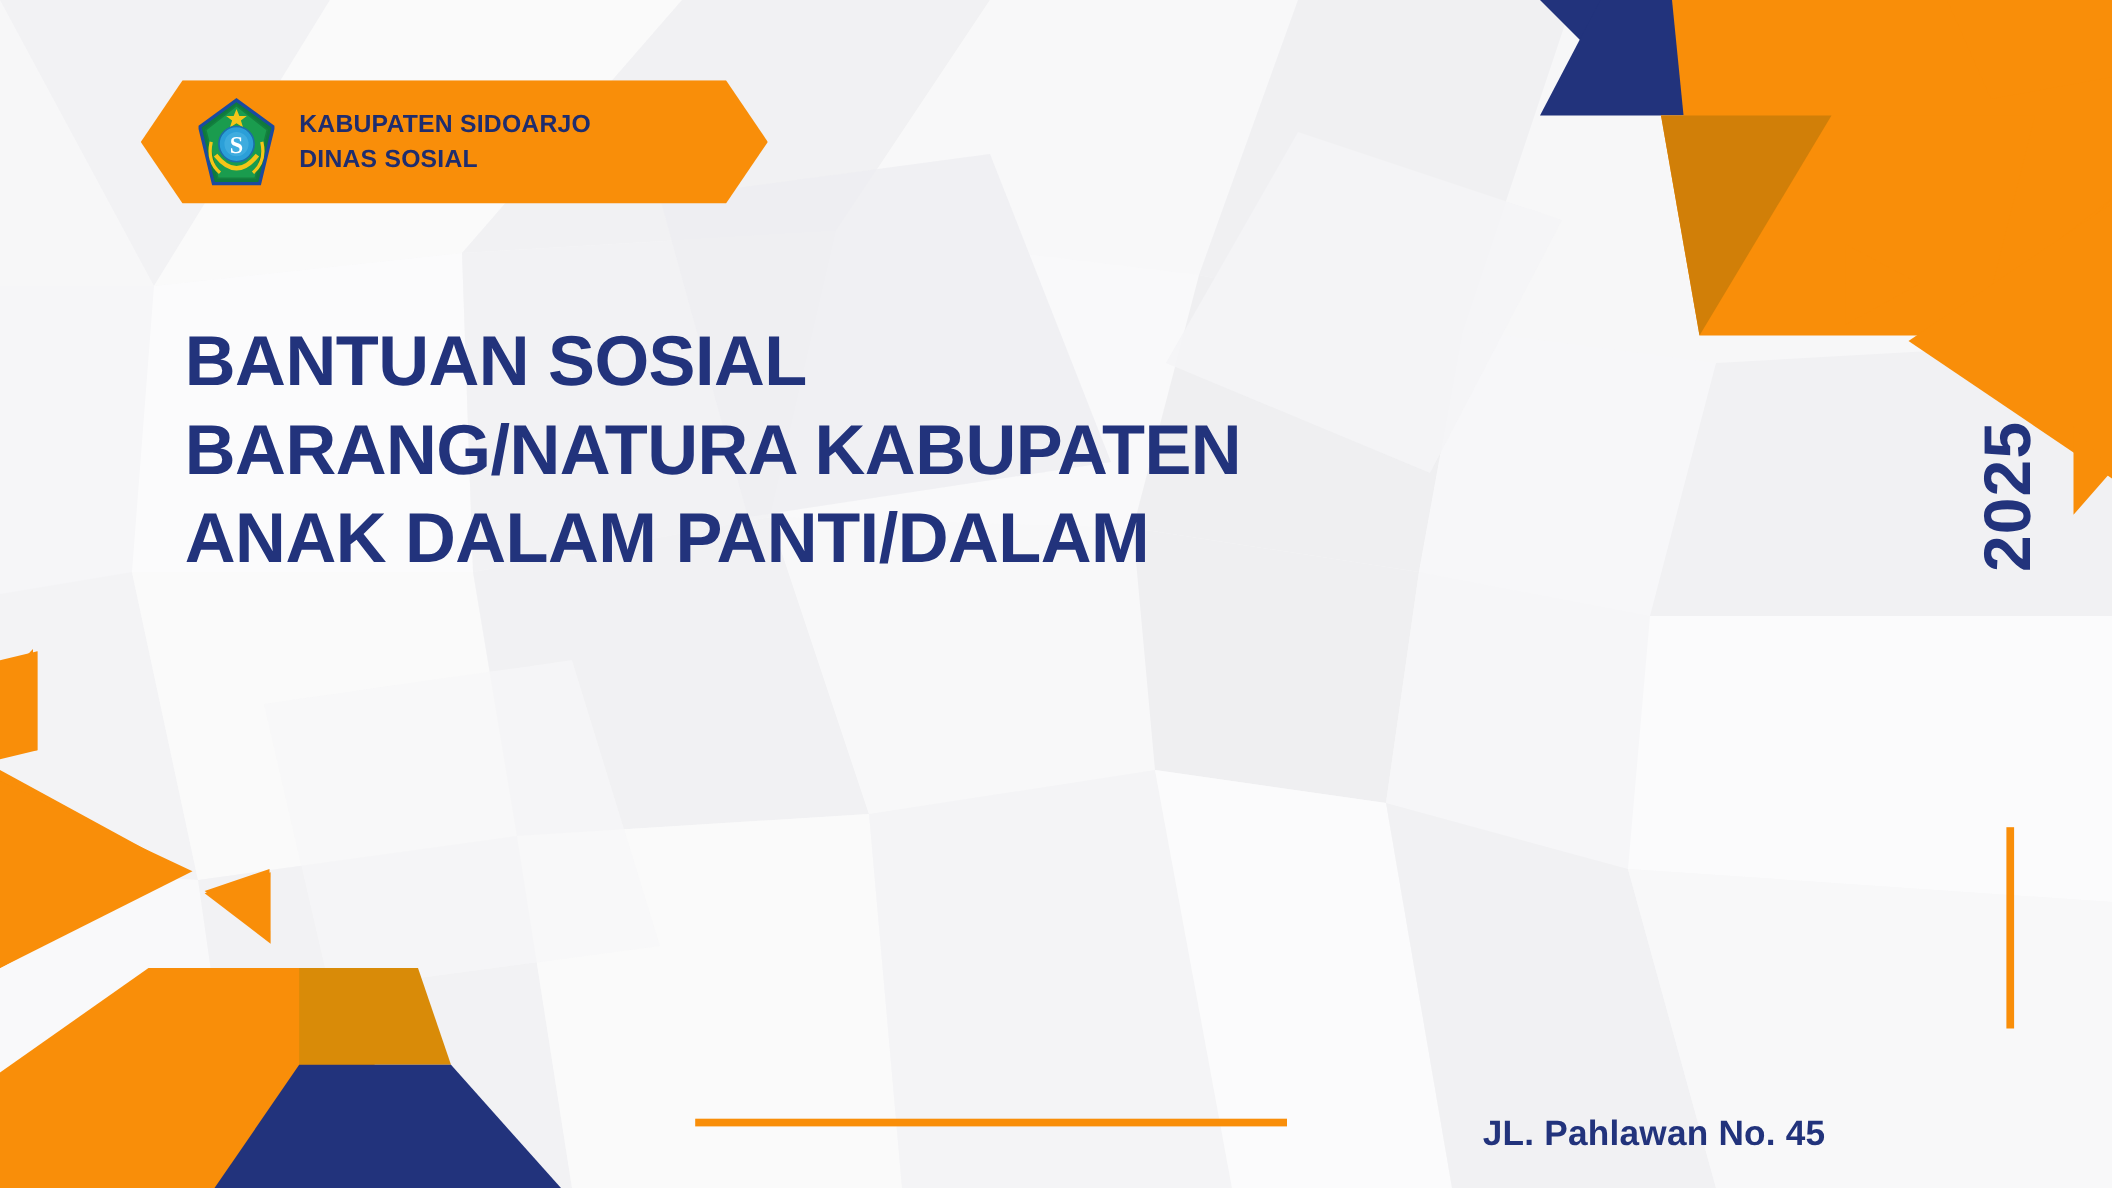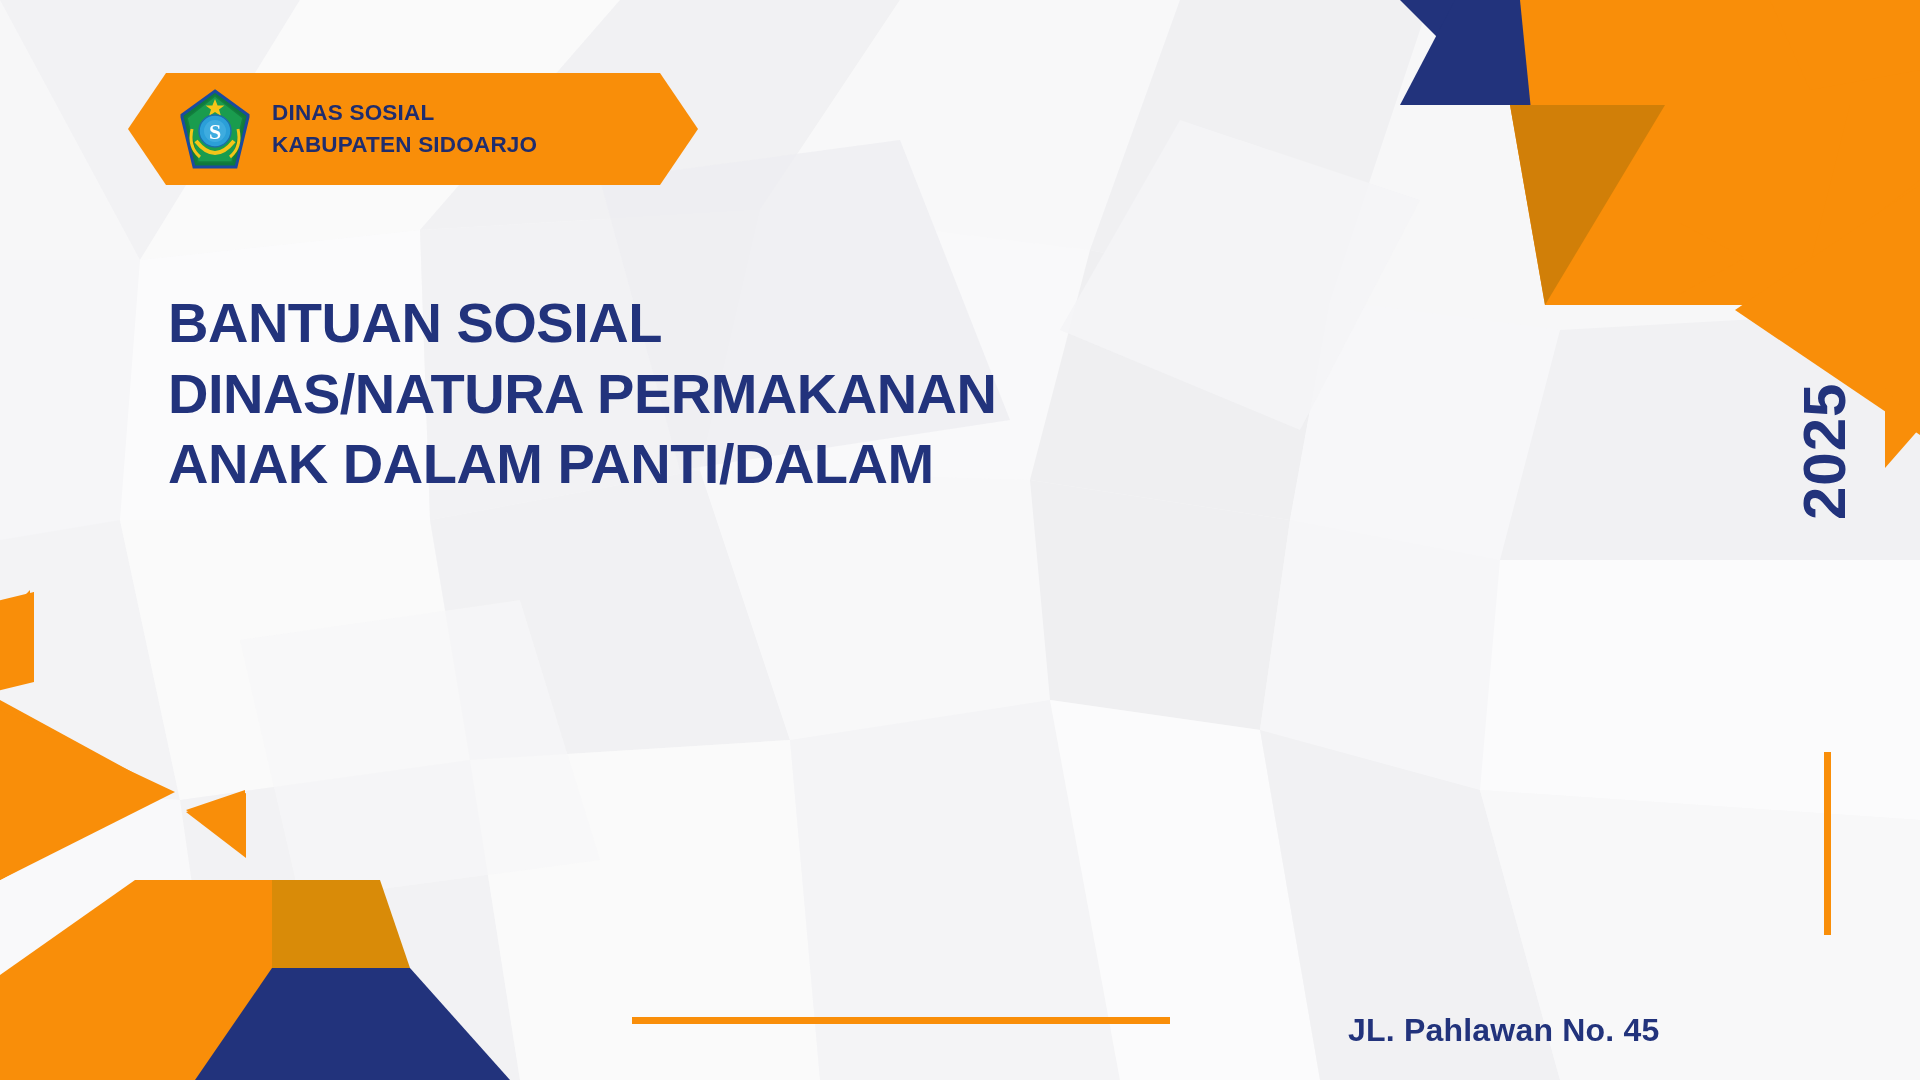--- a/index.html
+++ b/index.html
@@ -32,21 +32,21 @@
     margin-left:20px;color:#1f2d6e;font-weight:bold;
     font-size:22.5px;line-height:1.42;letter-spacing:.2px;
     white-space:nowrap;
   }
   .banner-text div{display:block;}
 
   
   .headline{
     position:absolute;left:168px;top:288px;width:1460px;
     color:#22337c;font-weight:bold;
-    font-size:56px;line-height:1.26;letter-spacing:-0.5px;
+    font-size:64px;line-height:1.26;letter-spacing:-0.5px;
   }
   .headline .ln{display:block;white-space:nowrap;}
 
   
   .year{
     position:absolute;left:1790px;top:520px;
     transform:rotate(-90deg);transform-origin:left top;
     color:#22337c;font-weight:bold;font-size:60px;letter-spacing:1px;
     white-space:nowrap;
   }
@@ -164,29 +164,29 @@
         <circle cx="37" cy="42" r="11" fill="#4fb6e6" opacity=".55"></circle>
 
         <text x="37" y="50" text-anchor="middle" font-family="Liberation Serif, serif" font-size="22" font-weight="bold" fill="#ffffff">S</text>
 
         <path d="M18,52 Q37,76 56,52" fill="none" stroke="#f5c518" stroke-width="4"></path>
         <path d="M14,40 Q10,58 22,68" fill="none" stroke="#f5c518" stroke-width="3"></path>
         <path d="M60,40 Q64,58 52,68" fill="none" stroke="#f5c518" stroke-width="3"></path>
       </svg>
 
       <div class="banner-text">
+        <div>KABUPATEN SIDOARJO</div>
         <div>DINAS SOSIAL</div>
-        <div>KABUPATEN SIDOARJO</div>
       </div>
     </div>
   </div>
 
   <div class="headline">
     <span class="ln">BANTUAN SOSIAL</span>
-    <span class="ln">DINAS/NATURA PERMAKANAN</span>
+    <span class="ln">BARANG/NATURA KABUPATEN</span>
     <span class="ln">ANAK DALAM PANTI/DALAM</span>
   </div>
 
   <div class="year">2025</div>
 
   <div class="rule-h"></div>
   <div class="rule-v"></div>
 
   <div class="address">JL. Pahlawan No. 45</div>
 

